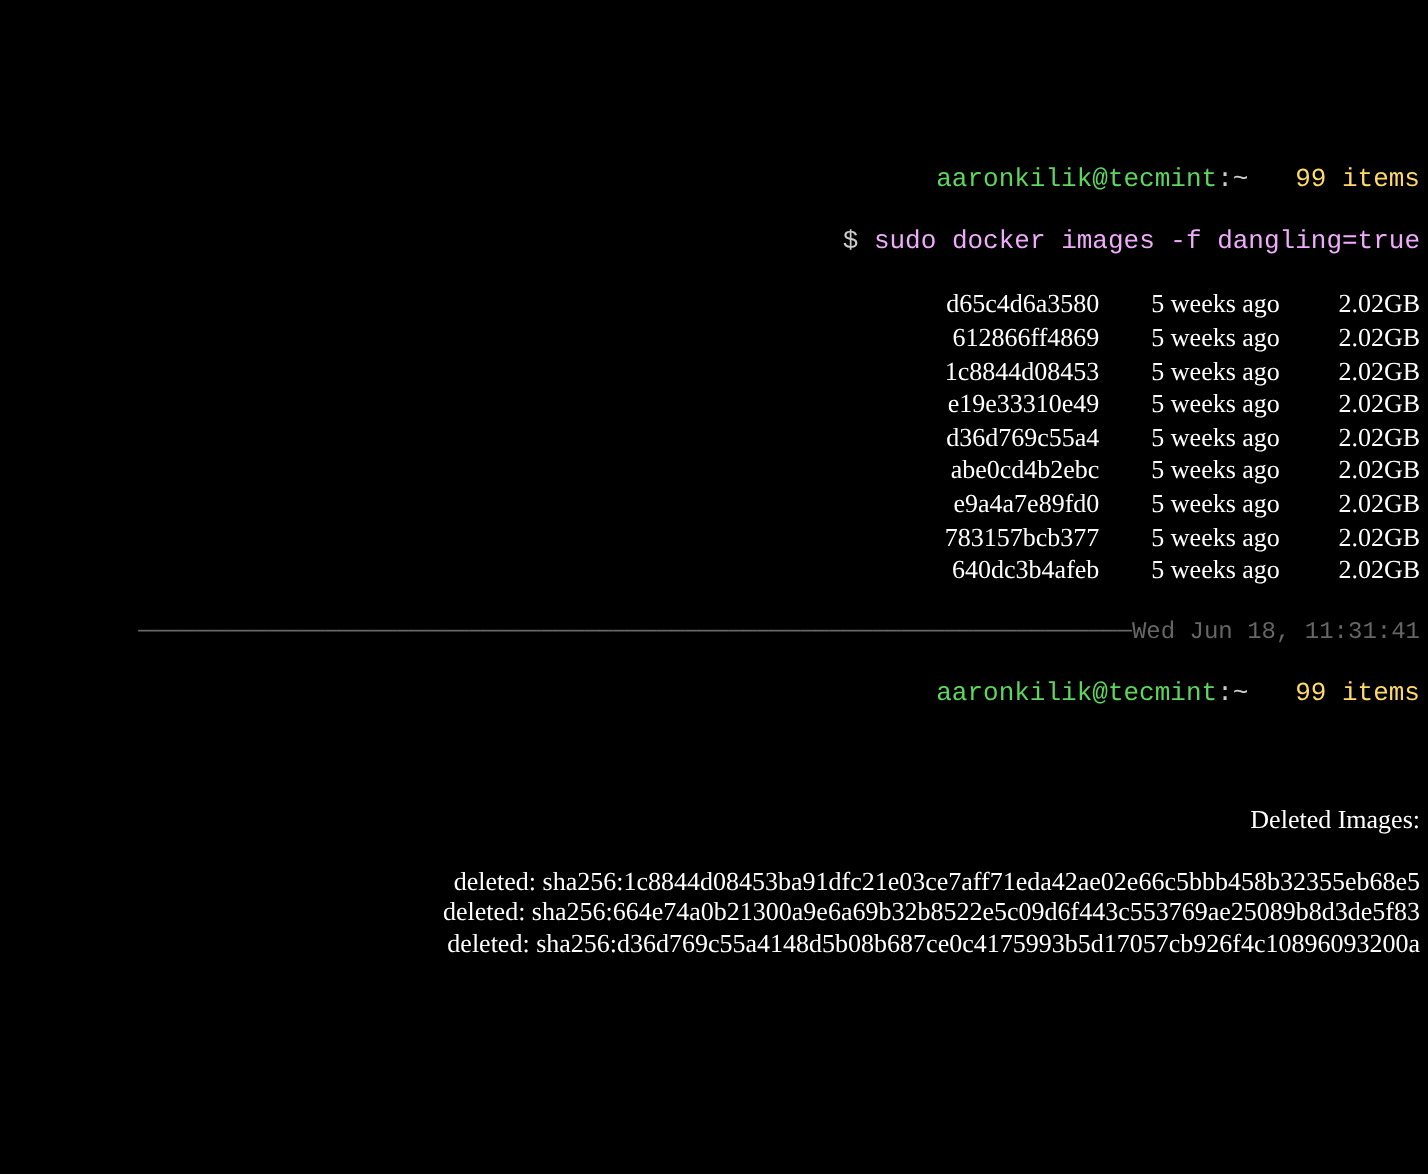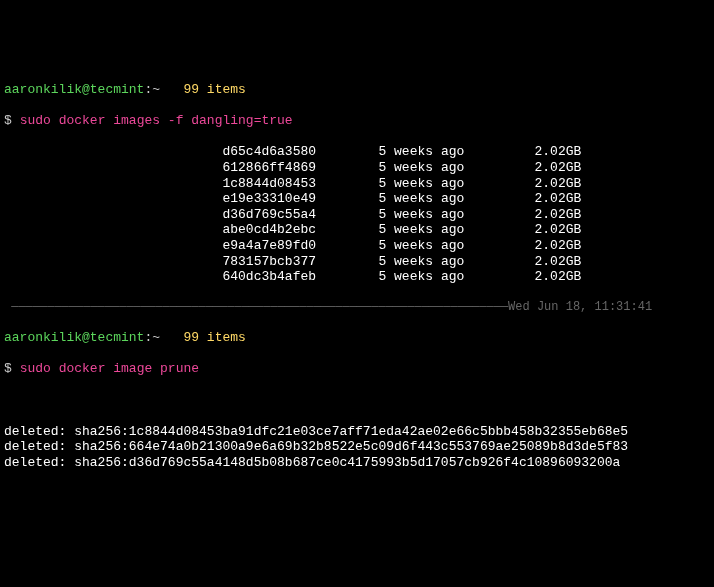--- a/index.html
+++ b/index.html
@@ -14,43 +14,43 @@
       font-size: 13px;
       line-height: 1.2;
       padding: 4px;
       width: 714px;
       white-space: pre;
       overflow: hidden;
     }
     .prompt-user { color: #5cd65c; }
     .prompt-path { color: #ccc; }
     .prompt-items { color: #ffd966; }
-    .prompt-cmd { color: #ec4899; }
+    .prompt-cmd { color: #f0abfc; }
     .prompt-dollar { color: #ccc; }
     .header-row { color: #fff; font-weight: bold; }
     .none-val { color: #888; }
-    .white-text { color: #fff; }
+    .white-text { color: #fff; font-family: Liberation Serif, serif; }
     .divider-line {
       color: #666;
       font-size: 12px;
     }
-    .row { display: block; }
+    .row { display: block; text-align: right; }
   </style>
 </head>
 <body>
 
 
 
 <div>
 <span class="row"><span class="prompt-user">aaronkilik@tecmint</span><span class="prompt-path">:~</span>   <span class="prompt-items">99 items</span></span>
 <span class="row"><span class="prompt-dollar">$</span> <span class="prompt-cmd">sudo docker images -f dangling=true</span></span>
 <div id="table-rows"><span class="row"><span class="none-val"><none>              </none></span><span class="none-val"><none>              </none></span><span class="white-text">d65c4d6a3580        </span><span class="white-text">5 weeks ago         </span><span class="white-text">2.02GB</span></span><span class="row"><span class="none-val"><none>              </none></span><span class="none-val"><none>              </none></span><span class="white-text">612866ff4869        </span><span class="white-text">5 weeks ago         </span><span class="white-text">2.02GB</span></span><span class="row"><span class="none-val"><none>              </none></span><span class="none-val"><none>              </none></span><span class="white-text">1c8844d08453        </span><span class="white-text">5 weeks ago         </span><span class="white-text">2.02GB</span></span><span class="row"><span class="none-val"><none>              </none></span><span class="none-val"><none>              </none></span><span class="white-text">e19e33310e49        </span><span class="white-text">5 weeks ago         </span><span class="white-text">2.02GB</span></span><span class="row"><span class="none-val"><none>              </none></span><span class="none-val"><none>              </none></span><span class="white-text">d36d769c55a4        </span><span class="white-text">5 weeks ago         </span><span class="white-text">2.02GB</span></span><span class="row"><span class="none-val"><none>              </none></span><span class="none-val"><none>              </none></span><span class="white-text">abe0cd4b2ebc        </span><span class="white-text">5 weeks ago         </span><span class="white-text">2.02GB</span></span><span class="row"><span class="none-val"><none>              </none></span><span class="none-val"><none>              </none></span><span class="white-text">e9a4a7e89fd0        </span><span class="white-text">5 weeks ago         </span><span class="white-text">2.02GB</span></span><span class="row"><span class="none-val"><none>              </none></span><span class="none-val"><none>              </none></span><span class="white-text">783157bcb377        </span><span class="white-text">5 weeks ago         </span><span class="white-text">2.02GB</span></span><span class="row"><span class="none-val"><none>              </none></span><span class="none-val"><none>              </none></span><span class="white-text">640dc3b4afeb        </span><span class="white-text">5 weeks ago         </span><span class="white-text">2.02GB</span></span></div>
 <span class="row divider-line"><span> ─────────────────────────────────────────────────────────────────────</span><span>Wed Jun 18, 11:31:41</span></span>
 <span class="row"><span class="prompt-user">aaronkilik@tecmint</span><span class="prompt-path">:~</span>   <span class="prompt-items">99 items</span></span>
-<span class="row"><span class="prompt-dollar">$</span> <span class="prompt-cmd">sudo docker image prune</span></span>
 <span class="row"> </span>
+<span class="row white-text">Deleted Images:</span>
 <div id="deleted-rows"><span class="row white-text">deleted: sha256:1c8844d08453ba91dfc21e03ce7aff71eda42ae02e66c5bbb458b32355eb68e5</span><span class="row white-text">deleted: sha256:664e74a0b21300a9e6a69b32b8522e5c09d6f443c553769ae25089b8d3de5f83</span><span class="row white-text">deleted: sha256:d36d769c55a4148d5b08b687ce0c4175993b5d17057cb926f4c10896093200a</span></div>
 
 
 </div>
 
 
 
 
 </body></html>

